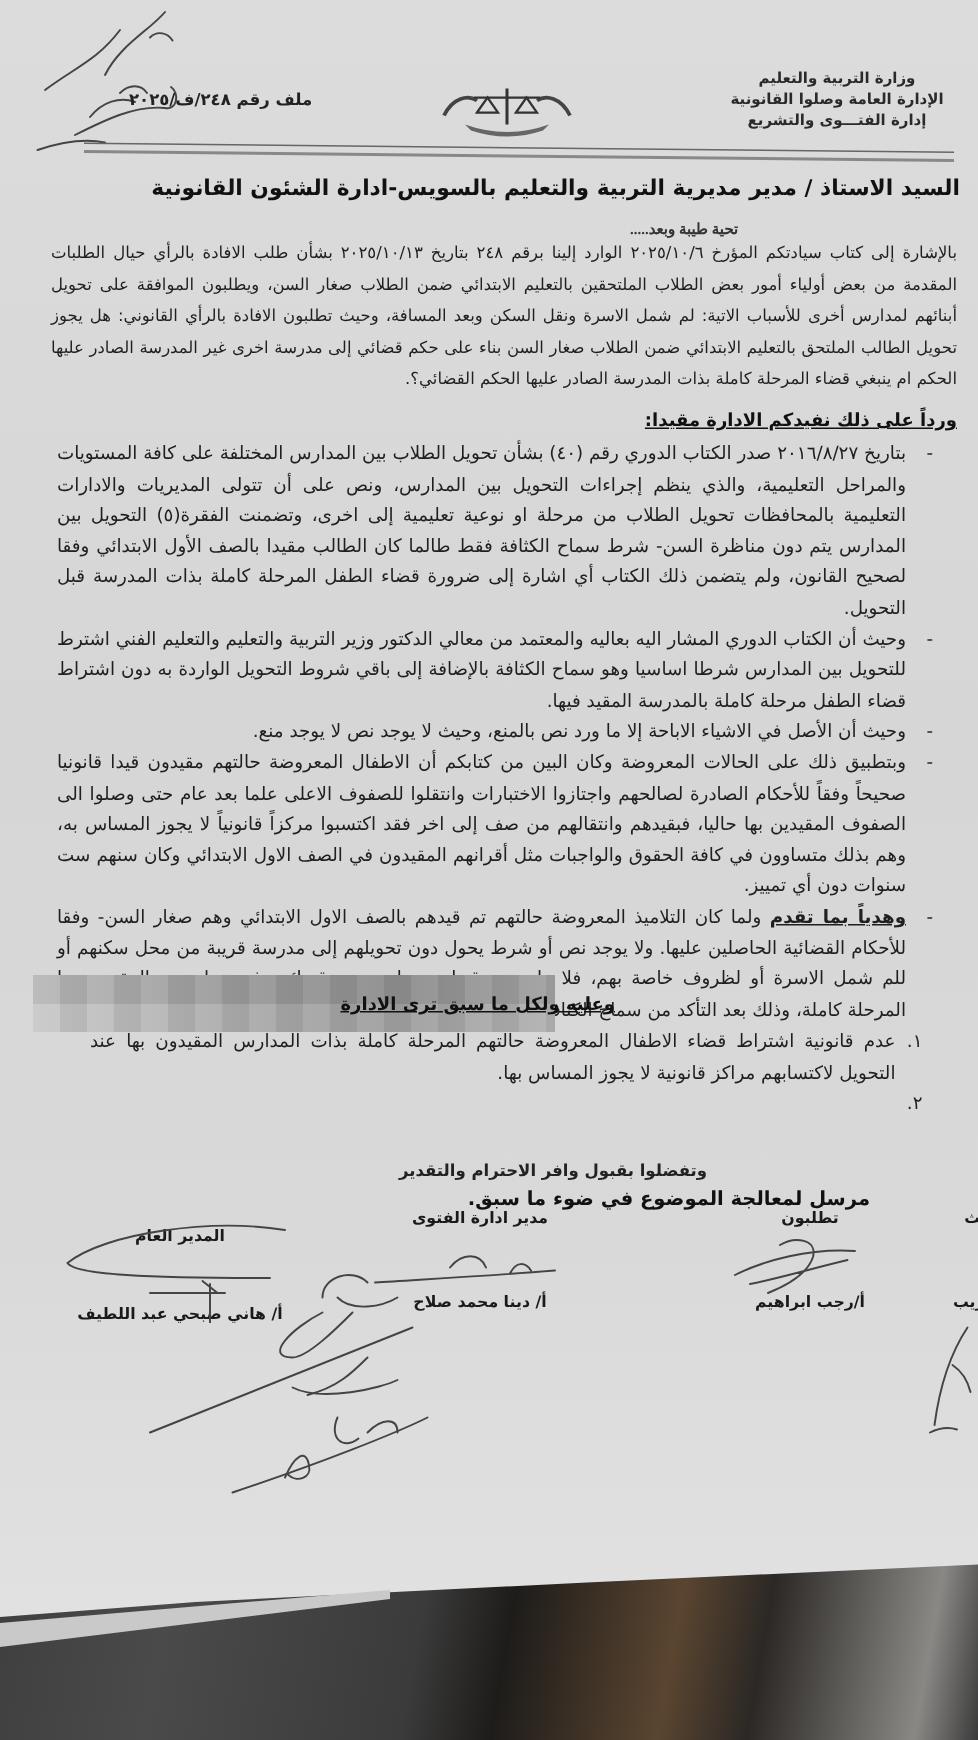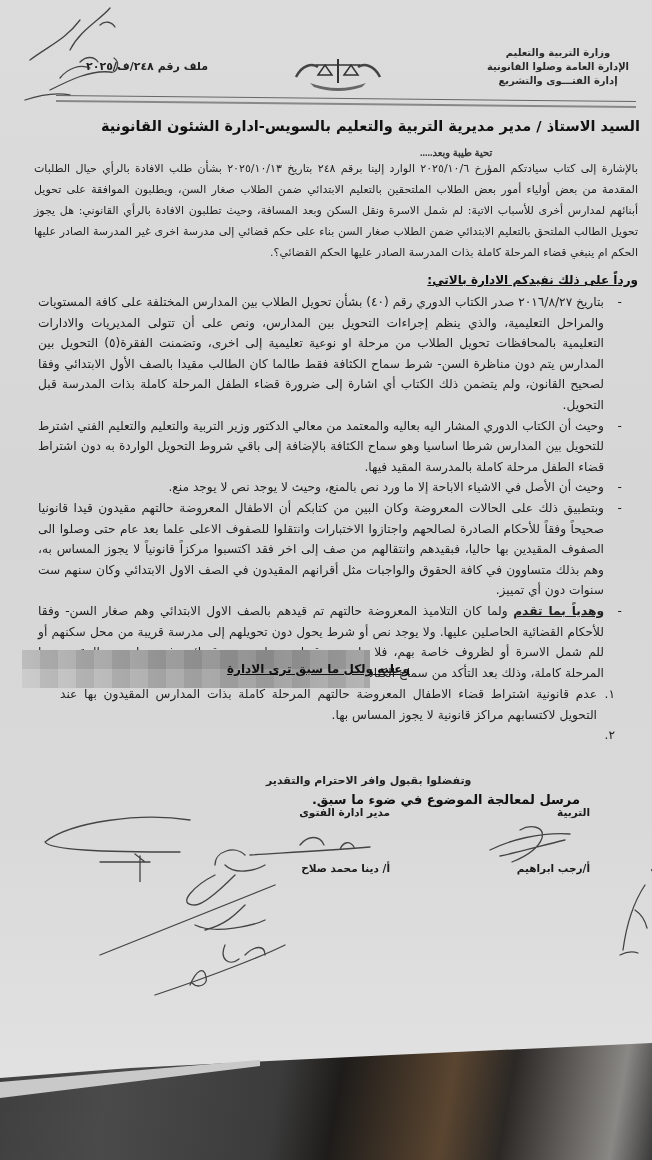--- a/index.html
+++ b/index.html
@@ -65,21 +65,21 @@
     position:absolute; left:22px; top:650px; width:348px; height:38px;
     background:
       repeating-linear-gradient(90deg, rgba(0,0,0,0) 0 18px, rgba(0,0,0,0.08) 18px 36px),
       linear-gradient(90deg, #c8c8c8, #a8a8a8 40%, #9c9c9c 70%, #b0b0b0);
   }
   .redact::before {
     content:""; position:absolute; inset:0;
     background: repeating-linear-gradient(0deg, rgba(255,255,255,0.08) 0 19px, rgba(0,0,0,0.06) 19px 38px);
   }
 
-  .sig { position:absolute; font-size:10.5px; font-weight:bold; color:#1a1a1a; text-align:right; }
+  .sig { position:absolute; font-size:10.5px; font-weight:bold; color:#1a1a1a; text-align:center; }
   .sig .title { display:block; }
   .sig .name { display:block; margin-top:44px; }
   .scribble { position:absolute; pointer-events:none; }
   .scribble path { fill:none; stroke:#444; stroke-width:1.3; stroke-linecap:round; }
 </style>
 </head>
 <body>
 
 <div class="backdrop"></div>
 <div class="paper"></div>
@@ -114,21 +114,21 @@
   <div class="file-no">ملف رقم ٢٤٨/ف/٢٠٢٥</div>
   <div class="rule"></div>
 
   <div class="addressee">السيد الاستاذ / مدير مديرية التربية والتعليم بالسويس-ادارة الشئون القانونية</div>
   <div class="greeting">تحية طيبة وبعد.....</div>
 
   <div class="para" style="top:158px">
     <p>بالإشارة إلى كتاب سيادتكم المؤرخ ٢٠٢٥/١٠/٦ الوارد إلينا برقم ٢٤٨ بتاريخ ٢٠٢٥/١٠/١٣ بشأن طلب الافادة بالرأي حيال الطلبات المقدمة من بعض أولياء أمور بعض الطلاب الملتحقين بالتعليم الابتدائي ضمن الطلاب صغار السن، ويطلبون الموافقة على تحويل أبنائهم لمدارس أخرى للأسباب الاتية: لم شمل الاسرة ونقل السكن وبعد المسافة، وحيث تطلبون الافادة بالرأي القانوني: هل يجوز تحويل الطالب الملتحق بالتعليم الابتدائي ضمن الطلاب صغار السن بناء على حكم قضائي إلى مدرسة اخرى غير المدرسة الصادر عليها الحكم ام ينبغي قضاء المرحلة كاملة بذات المدرسة الصادر عليها الحكم القضائي؟.</p>
   </div>
 
-  <div class="section-title" style="top:273px; right:14px;">ورداً على ذلك نفيدكم الادارة بالاتي:</div>
+  <div class="section-title" style="top:273px; right:14px;">ورداً على ذلك نفيدكم الادارة مقيدا:</div>
 
   <div class="bullets" style="top:292px">
     <div class="bullet"><span class="dash">-</span><span>بتاريخ ٢٠١٦/٨/٢٧ صدر الكتاب الدوري رقم (٤٠) بشأن تحويل الطلاب بين المدارس المختلفة على كافة المستويات والمراحل التعليمية، والذي ينظم إجراءات التحويل بين المدارس، ونص على أن تتولى المديريات والادارات التعليمية بالمحافظات تحويل الطلاب من مرحلة او نوعية تعليمية إلى اخرى، وتضمنت الفقرة(٥) التحويل بين المدارس يتم دون مناظرة السن- شرط سماح الكثافة فقط طالما كان الطالب مقيدا بالصف الأول الابتدائي وفقا لصحيح القانون، ولم يتضمن ذلك الكتاب أي اشارة إلى ضرورة قضاء الطفل المرحلة كاملة بذات المدرسة قبل التحويل.</span></div>
     <div class="bullet"><span class="dash">-</span><span>وحيث أن الكتاب الدوري المشار اليه بعاليه والمعتمد من معالي الدكتور وزير التربية والتعليم والتعليم الفني اشترط للتحويل بين المدارس شرطا اساسيا وهو سماح الكثافة بالإضافة إلى باقي شروط التحويل الواردة به دون اشتراط قضاء الطفل مرحلة كاملة بالمدرسة المقيد فيها.</span></div>
     <div class="bullet"><span class="dash">-</span><span>وحيث أن الأصل في الاشياء الاباحة إلا ما ورد نص بالمنع، وحيث لا يوجد نص لا يوجد منع.</span></div>
     <div class="bullet"><span class="dash">-</span><span>وبتطبيق ذلك على الحالات المعروضة وكان البين من كتابكم أن الاطفال المعروضة حالتهم مقيدون قيدا قانونيا صحيحاً وفقاً للأحكام الصادرة لصالحهم واجتازوا الاختبارات وانتقلوا للصفوف الاعلى علما بعد عام حتى وصلوا الى الصفوف المقيدين بها حاليا، فبقيدهم وانتقالهم من صف إلى اخر فقد اكتسبوا مركزاً قانونياً لا يجوز المساس به، وهم بذلك متساوون في كافة الحقوق والواجبات مثل أقرانهم المقيدون في الصف الاول الابتدائي وكان سنهم ست سنوات دون أي تمييز.</span></div>
     <div class="bullet"><span class="dash">-</span><span class="lead">وهدياً بما تقدم</span><span> ولما كان التلاميذ المعروضة حالتهم تم قيدهم بالصف الاول الابتدائي وهم صغار السن- وفقا للأحكام القضائية الحاصلين عليها. ولا يوجد نص أو شرط يحول دون تحويلهم إلى مدرسة قريبة من محل سكنهم أو للم شمل الاسرة أو لظروف خاصة بهم، فلا مانع من قبول تحويلهم دون قضائهم في مدارسهم المقيدين بها المرحلة كاملة، وذلك بعد التأكد من سماح الكثافة وفي ضوء احكام الكتاب الدوري المشار اليه بعاليه.</span></div>
   </div>
 
   <div class="redact"></div>
@@ -140,26 +140,30 @@
   </div>
 
   <div class="closing1">مرسل لمعالجة الموضوع في ضوء ما سبق.</div>
   <div class="closing2">وتفضلوا بقبول وافر الاحترام والتقدير</div>
 
   <div class="sig" style="top:806px; left:620px; width:80px;">
     <span class="title">الباحث</span>
     <span class="name">...د قريب</span>
   </div>
   <div class="sig" style="top:806px; left:490px; width:100px;">
-    <span class="title">التربية</span>
+    <span class="title">تطلبون</span>
     <span class="name">أ/رجب ابراهيم</span>
   </div>
   <div class="sig" style="top:806px; left:250px; width:140px;">
     <span class="title">مدير ادارة الفتوى</span>
     <span class="name">أ/ دينا محمد صلاح</span>
+  </div>
+  <div class="sig" style="top:818px; left:30px; width:180px;">
+    <span class="title">المدير العام</span>
+    <span class="name" style="margin-top:40px">أ/ هاني صبحي عبد اللطيف</span>
   </div>
 
   <svg class="scribble" style="left:480px;top:820px;width:100px;height:50px" viewBox="0 0 100 50">
     <path d="M10 30 C30 20, 60 12, 90 14 M20 36 C40 32, 60 26, 85 20 M40 10 c10 -6 25 -4 22 8 c-4 12 -20 20 -30 24"></path>
   </svg>
   <svg class="scribble" style="left:240px;top:825px;width:140px;height:40px" viewBox="0 0 140 40">
     <path d="M10 30 C40 28, 80 26, 130 22 M60 20 c8 -10 20 -10 24 0 M100 24 c4 -8 10 -8 14 -2"></path>
   </svg>
   <svg class="scribble" style="left:40px;top:812px;width:170px;height:70px" viewBox="0 0 170 70">
     <path d="M150 8 C100 0, 30 10, 5 30 C10 38, 60 40, 140 40"></path>

